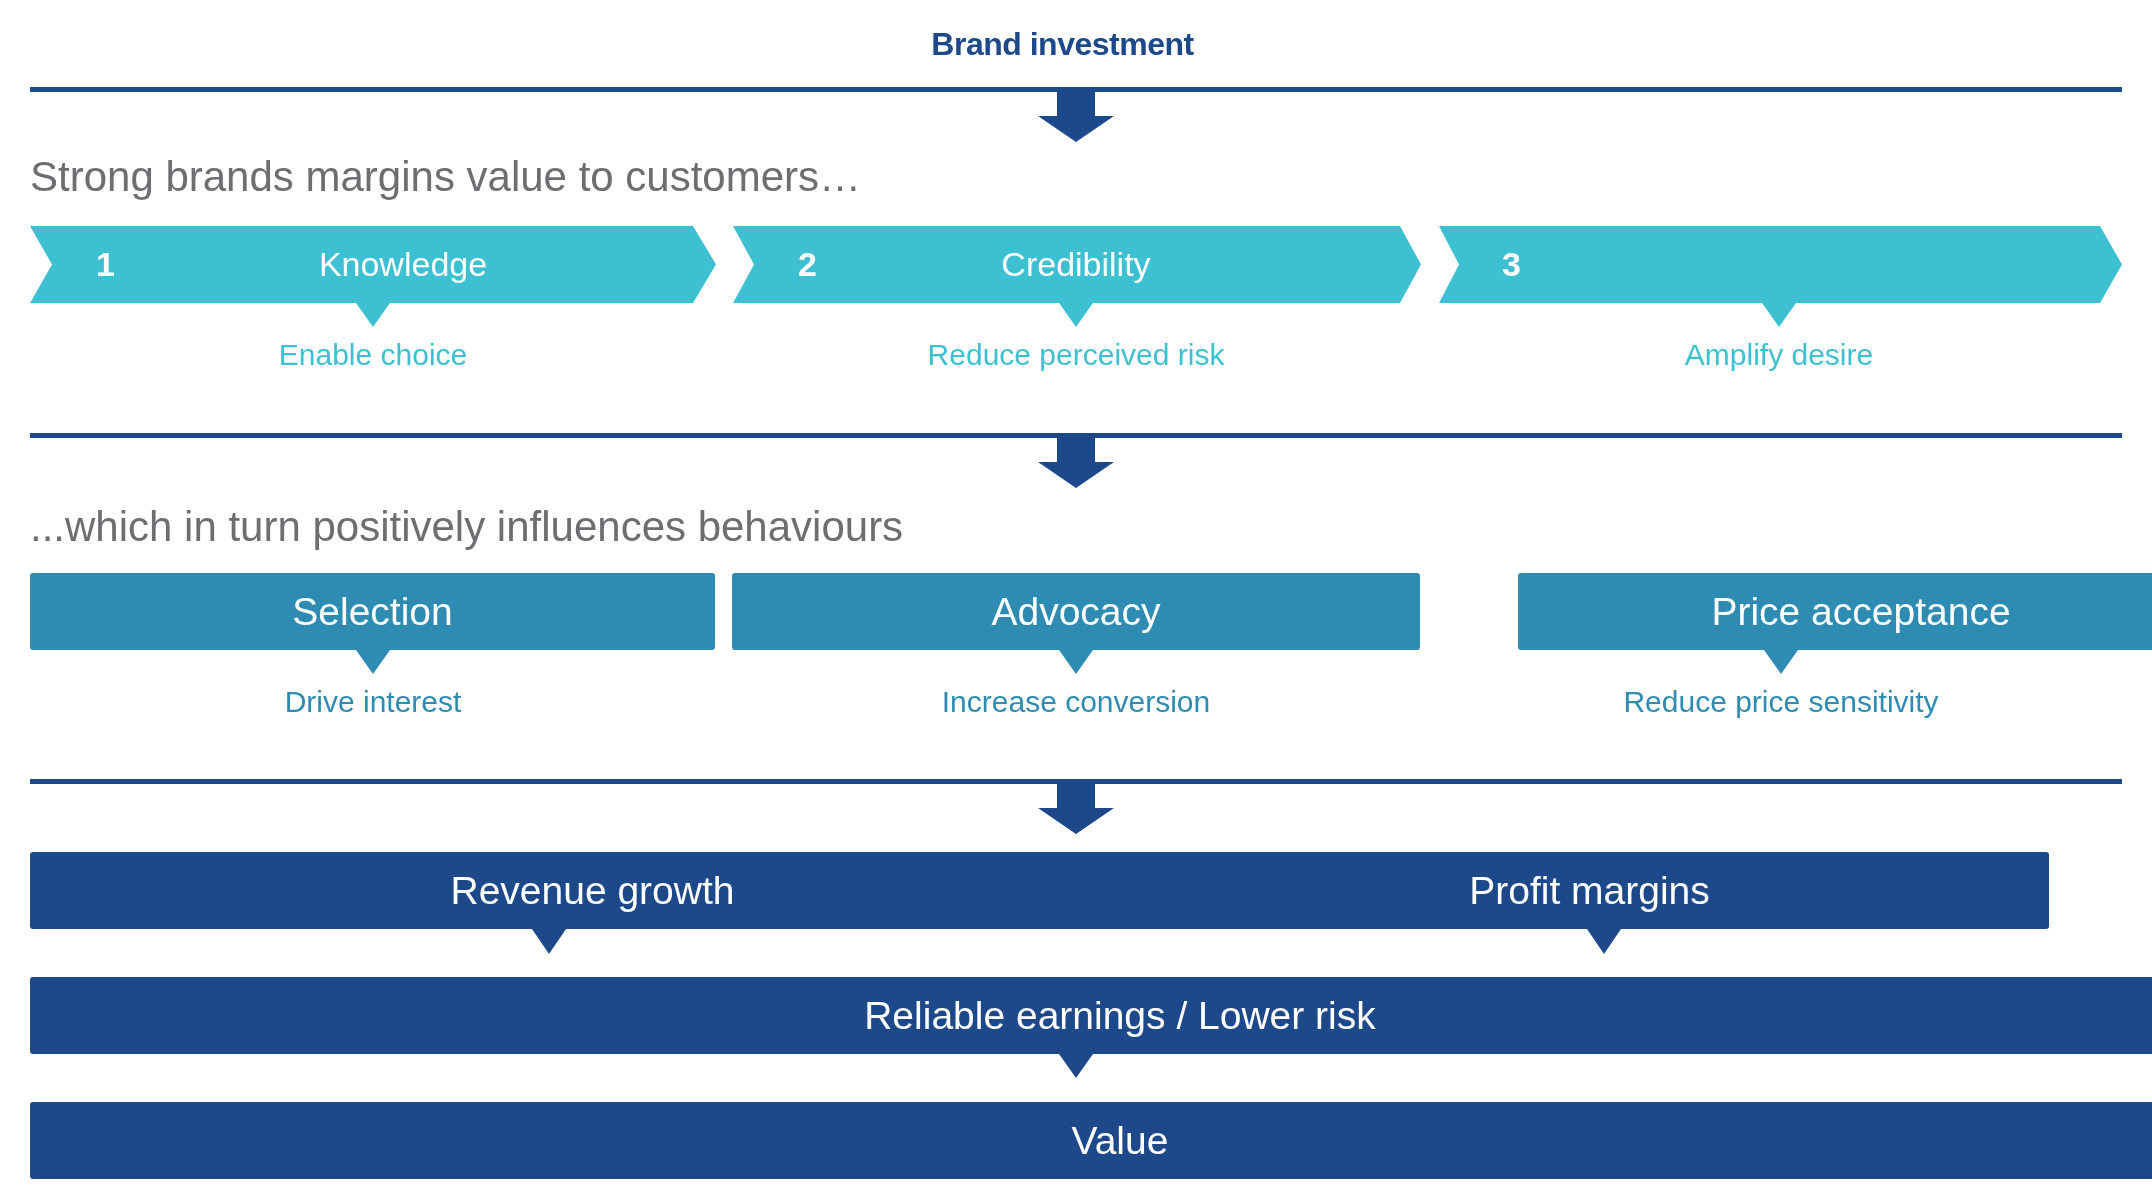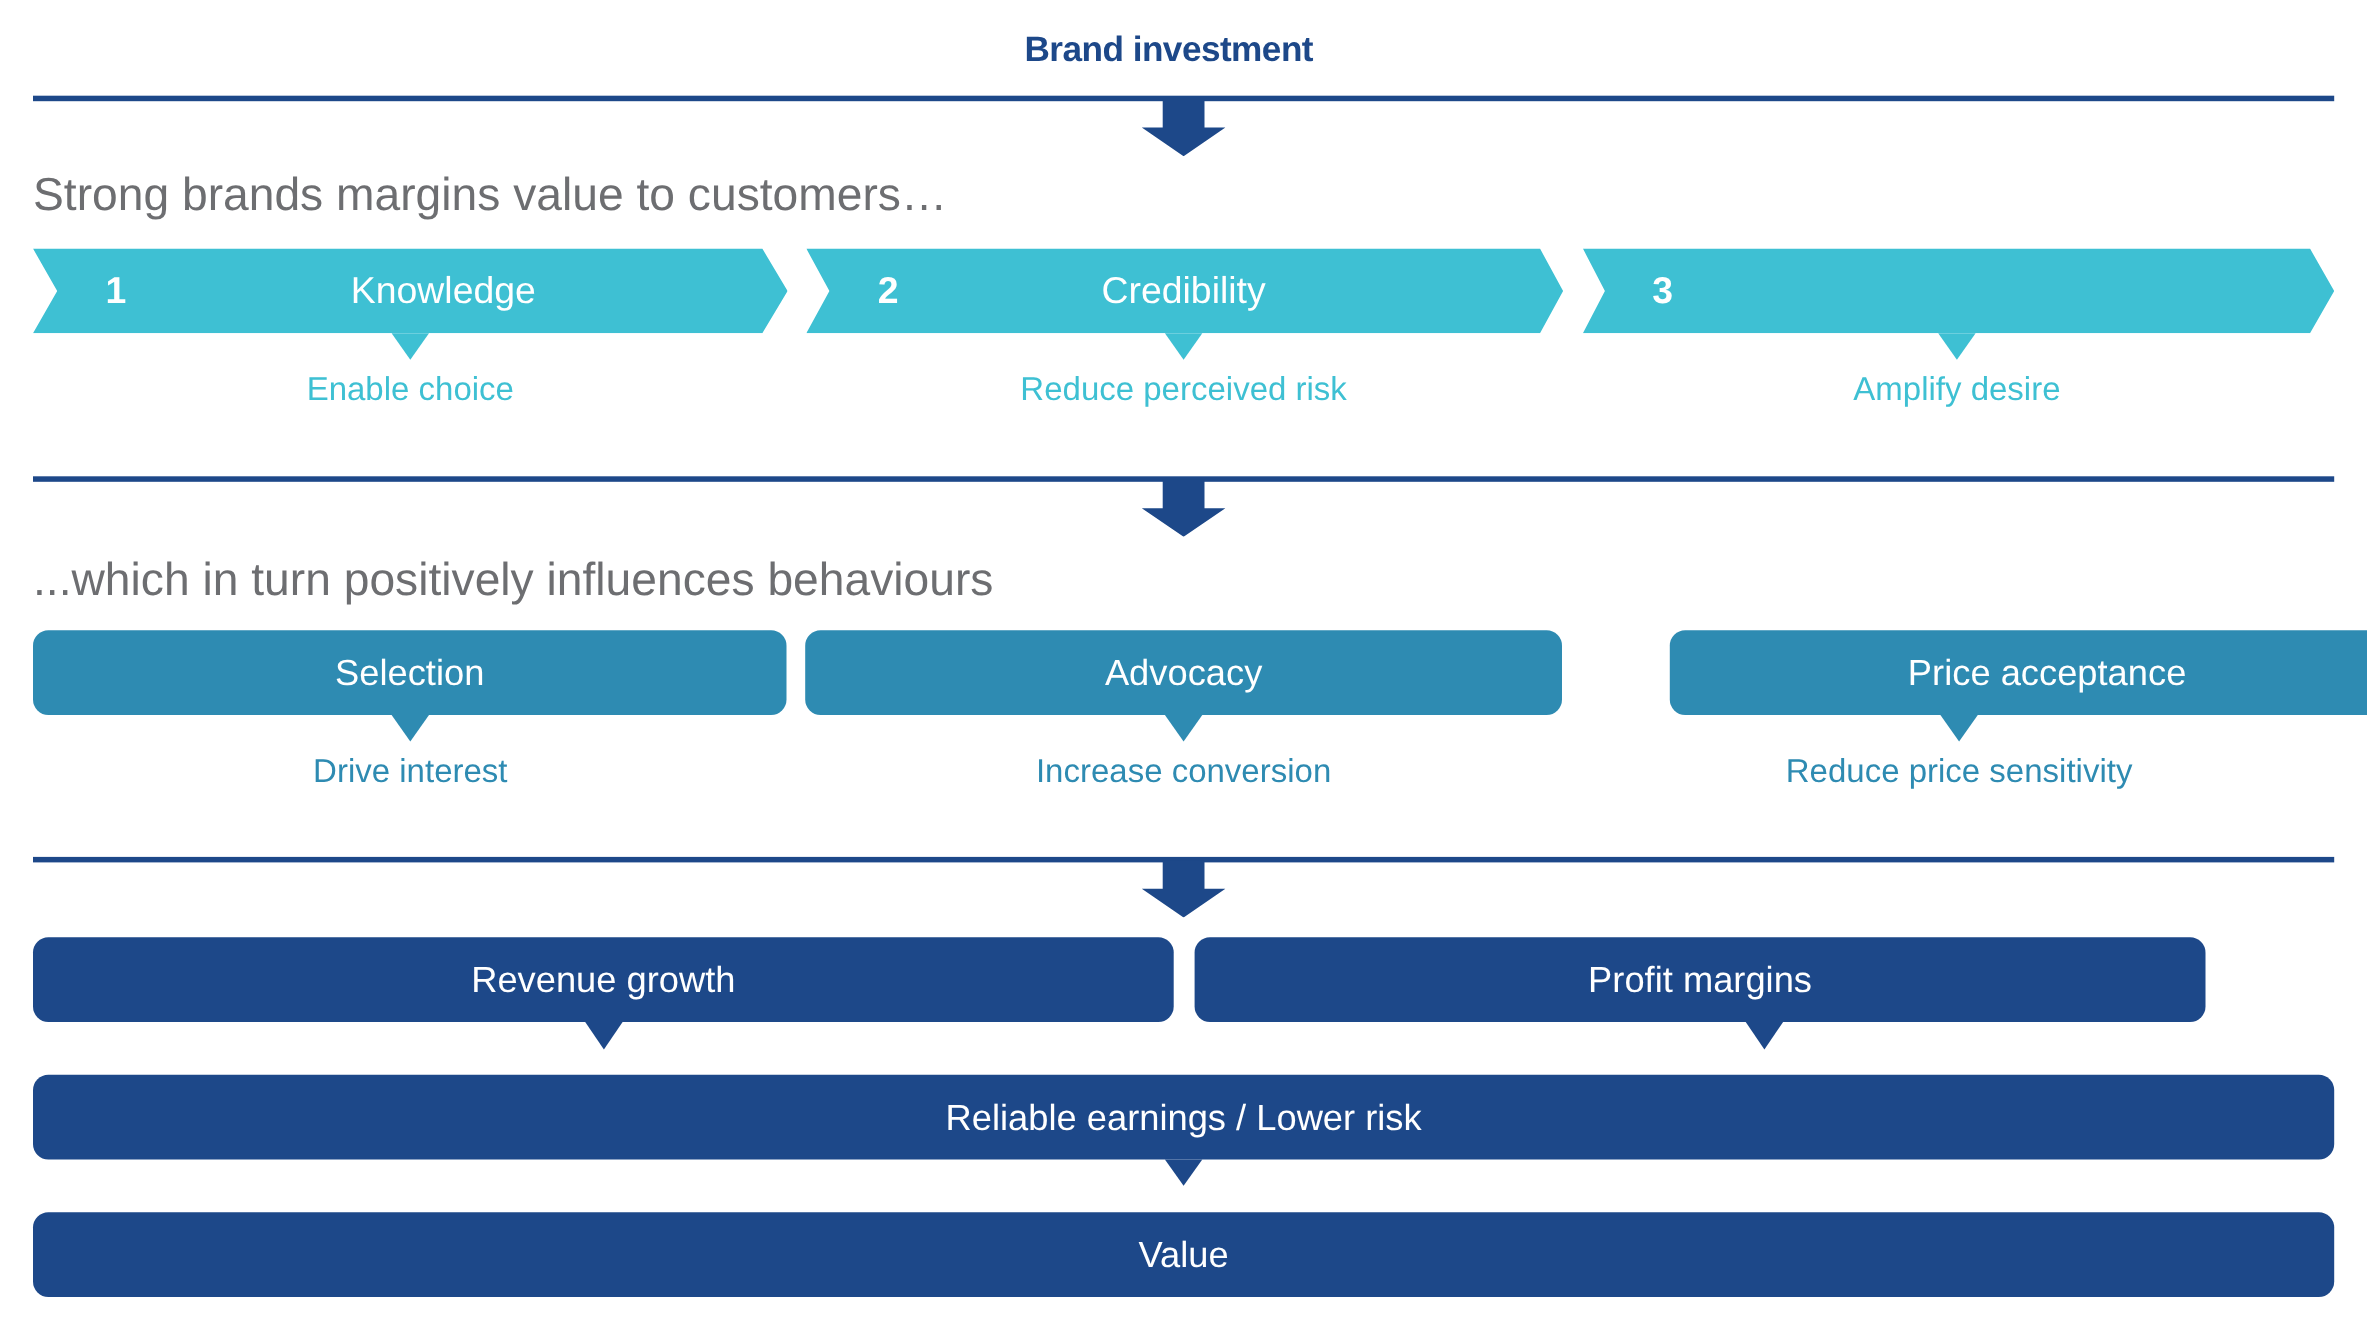--- a/index.html
+++ b/index.html
@@ -13,23 +13,23 @@
     .section-text { left: 30px; font-size: 42px; line-height: 52px; color: #6d6e71; }
     .chev { height: 77px; top: 226px; }
     .chev svg { position: absolute; left: 0; top: 0; }
     .chev-num { position: absolute; top: 0; height: 77px; line-height: 77px; color: #fff;
                 font-weight: bold; font-size: 34px; }
     .chev-label { position: absolute; top: 0; height: 77px; line-height: 77px; color: #fff;
                   font-size: 34px; text-align: center; }
     .pointer { width: 0; height: 0; border-left: 17px solid transparent; border-right: 17px solid transparent; }
     .sub-teal { color: #3ec0d3; font-size: 30px; line-height: 40px; text-align: center; }
     .sub-blue { color: #2e8bb2; font-size: 30px; line-height: 40px; text-align: center; }
-    .box { border-radius: 14px; color: #fff; text-align: center; font-size: 33px; }
+    .box { border-radius: 3px; color: #fff; text-align: center; font-size: 39px; }
     .box-mid { background: #2e8bb2; height: 77px; line-height: 77px; top: 573px; }
-    .box-dark { background: #1d4889; height: 77px; line-height: 77px; }
+    .box-dark { background: #1d4889; height: 77px; line-height: 77px; padding-left: 44px; }
   </style>
 </head>
 <body>
 
 <div class="abs title">Brand investment</div>
 
 <div class="abs hline" style="top:87px;"></div>
 <svg class="abs down-arrow" style="left:1038px; top:90px;" viewBox="0 0 76 52">
   <polygon points="19,0 57,0 57,26 76,26 38,52 0,26 19,26" fill="#1d4889"></polygon>
 </svg>

